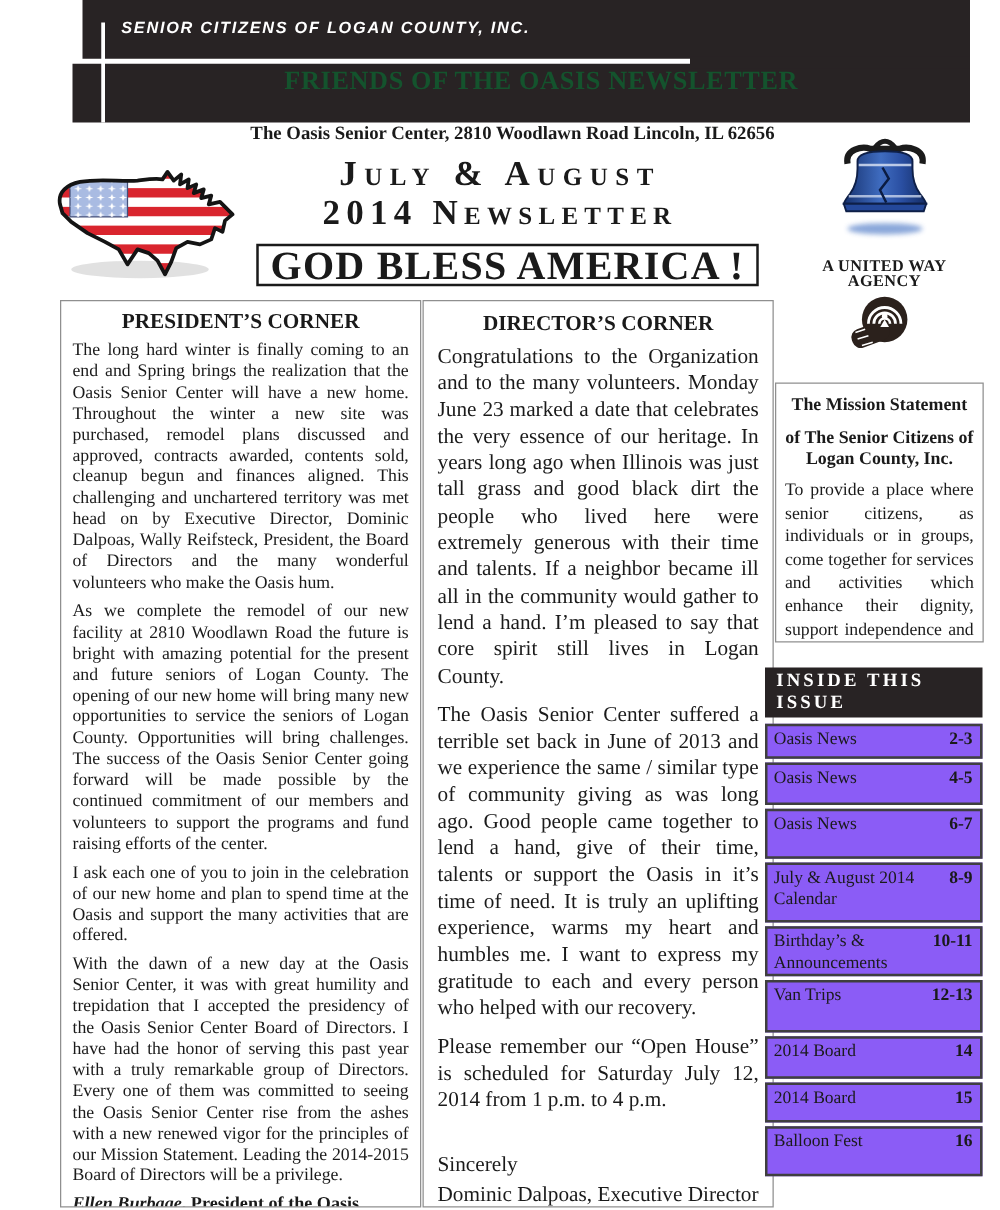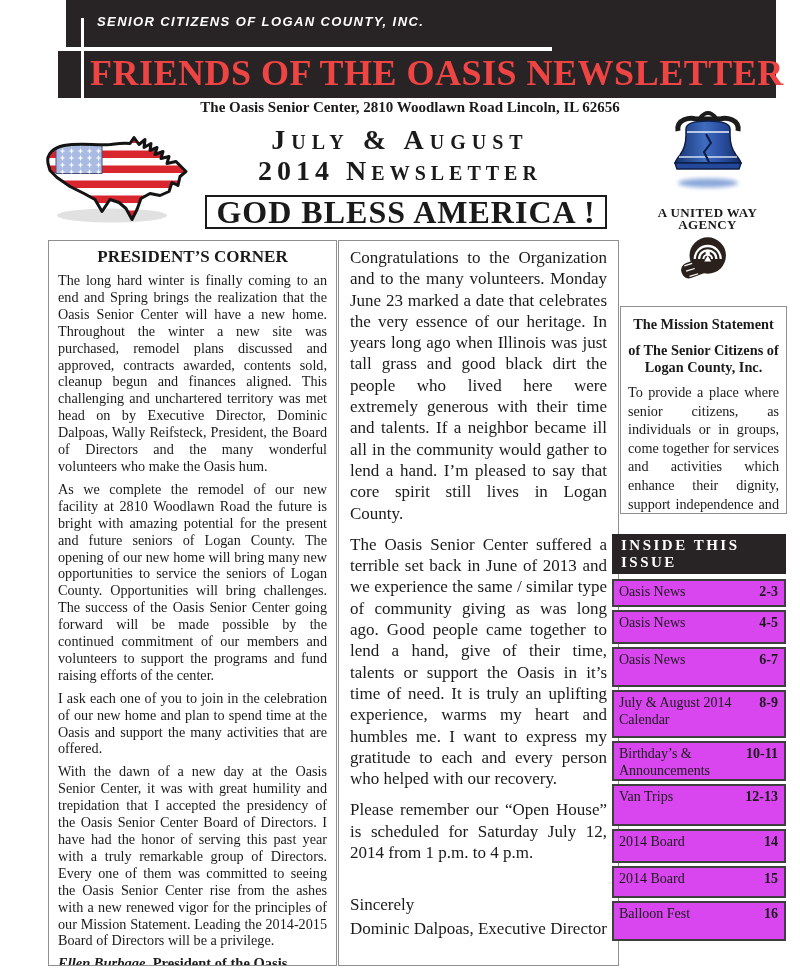--- a/index.html
+++ b/index.html
@@ -13,22 +13,22 @@
   #bar-top    { left:66px; top:0;    width:710px; height:47px; }
   #bar-bottom { left:58px; top:51px; width:718px; height:47px; }
   #bar-join   { left:552px; top:45px; width:224px; height:10px; }
   #header-vline { position:absolute; left:81px; top:18px; width:3px; height:80px; background:#fff; z-index:3; }
   #org-name {
     position:absolute; left:97px; top:14px; z-index:2; color:#fff;
     font-family:"Liberation Sans", sans-serif; font-style:italic; font-weight:bold;
     font-size:13px; letter-spacing:1.4px;
   }
   #newsletter-title {
-    position:absolute; left:90px; top:52px; width:686px; z-index:2; color:#ef4444;
-    font-weight:bold; font-size:36px; letter-spacing:0.5px;
+    position:absolute; left:90px; top:52px; width:686px; z-index:2; color:#14532d;
+    text-align:center; font-weight:bold; font-size:21px; letter-spacing:0.5px;
     white-space:nowrap;
   }
   #address-line {
     position:absolute; left:150px; top:99px; width:520px; text-align:center;
     font-weight:bold; font-size:15px;
   }
   #issue-title {
     position:absolute; left:230px; top:124px; width:340px; text-align:center;
     font-weight:bold; font-variant:small-caps;
   }
@@ -66,21 +66,21 @@
 
   
   #inside-bar {
     position:absolute; left:612px; top:534px; width:174px; height:40px;
     background:#282324; color:#fff; display:flex; align-items:center;
     padding-left:9px; font-weight:bold; font-size:15px; letter-spacing:2.5px;
   }
   #inside-table { position:absolute; left:612px; top:579px; width:174px;
     display:flex; flex-direction:column; gap:3px; }
   .issue-row {
-    border:2px solid #3f3f3f; background:#d946ef; display:flex;
+    border:2px solid #3f3f3f; background:#8b5cf6; display:flex;
     justify-content:space-between; align-items:flex-start;
     padding:2px 6px 0 5px; font-size:14px; line-height:17px;
   }
   .issue-row .label { max-width:118px; }
   .issue-row .pages { font-weight:bold; white-space:nowrap; }
 </style>
 </head>
 <body>
 
 <div id="page">
@@ -166,20 +166,21 @@
   <div class="col-box" id="presidents-box">
     <div class="col-title">PRESIDENT’S CORNER</div>
     <p>The long hard winter is finally coming to an end and Spring brings the realization that the Oasis Senior Center will have a new home. Throughout the winter a new site was purchased, remodel plans discussed and approved, contracts awarded, contents sold, cleanup begun and finances aligned.  This challenging and unchartered territory was met head on by Executive Director, Dominic Dalpoas, Wally Reifsteck, President, the Board of Directors and the many wonderful volunteers who make the Oasis hum.</p>
     <p>As we complete the remodel of our new facility at 2810 Woodlawn Road the future is bright with amazing potential for the present and future seniors of Logan County.  The opening of our new home will bring many new opportunities to service the seniors of Logan County.  Opportunities will bring challenges. The success of the Oasis Senior Center going forward will be made possible by the continued commitment of our members and volunteers to support the programs and fund raising efforts of the center.</p>
     <p>I ask each one of you to join in the celebration of our new home and plan to spend time at the Oasis and support the many activities that are offered.</p>
     <p>With the dawn of a new day at the Oasis Senior Center, it was with great humility and trepidation that I accepted the presidency of the Oasis Senior Center Board of Directors.  I have had the honor of serving this past year with a truly remarkable group of Directors.  Every one of them was committed to seeing the Oasis Senior Center rise from the ashes with a new renewed vigor for the principles of our Mission Statement.  Leading the 2014-2015 Board of Directors will be a privilege.</p>
     <div class="sig"><span class="name">Ellen Burbage</span><span>, President of the Oasis Board</span></div>
   </div>
 
   <div class="col-box" id="directors-box">
+    <div class="col-title">DIRECTOR’S CORNER</div>
     <p>Congratulations to the Organization and to the many volunteers. Monday June 23 marked a date that  celebrates the very essence of our heritage. In years long ago when Illinois was just tall grass and good black dirt the people who lived here were extremely generous with their time and talents. If a neighbor became ill all in the community would gather to lend a hand. I’m pleased to say that core spirit still lives in Logan County.</p>
     <p>The Oasis Senior Center suffered a terrible set back in June of 2013 and we experience the same / similar type of community giving as was long ago. Good people came together to lend a hand, give of their time, talents or support  the Oasis in it’s time of need. It is truly an uplifting experience, warms my heart and humbles me. I want to express my gratitude to each and every person who helped with our recovery.</p>
     <p>Please remember our “Open House” is scheduled  for Saturday July 12, 2014 from 1 p.m. to 4 p.m.</p>
     <div class="closing">Sincerely</div>
     <div class="sig"><span class="name">Dominic Dalpoas,</span><span> Executive Director</span></div>
   </div>
 
   <div class="col-box" id="mission-box">
     <div class="t t1">The Mission Statement</div>
     <div class="t">of  The Senior Citizens of</div>

